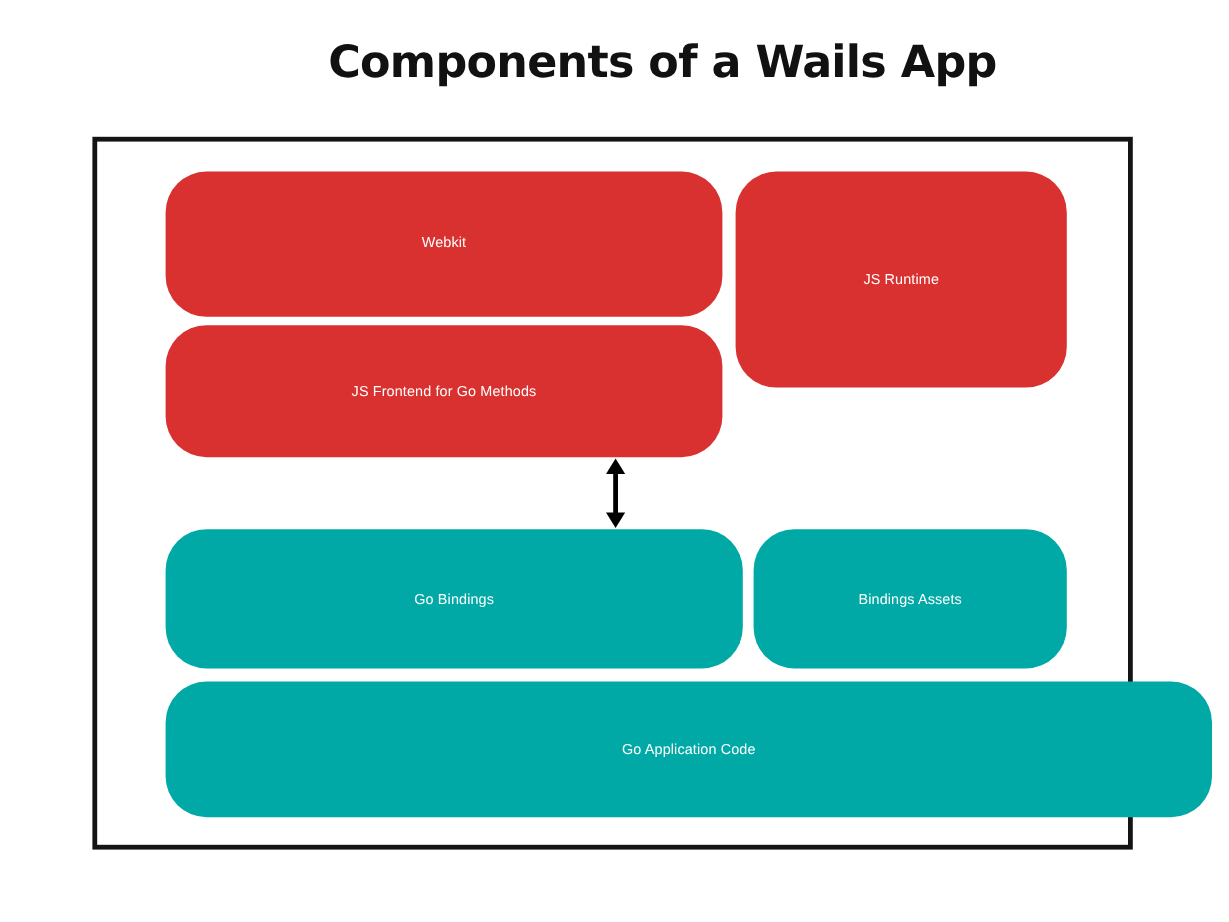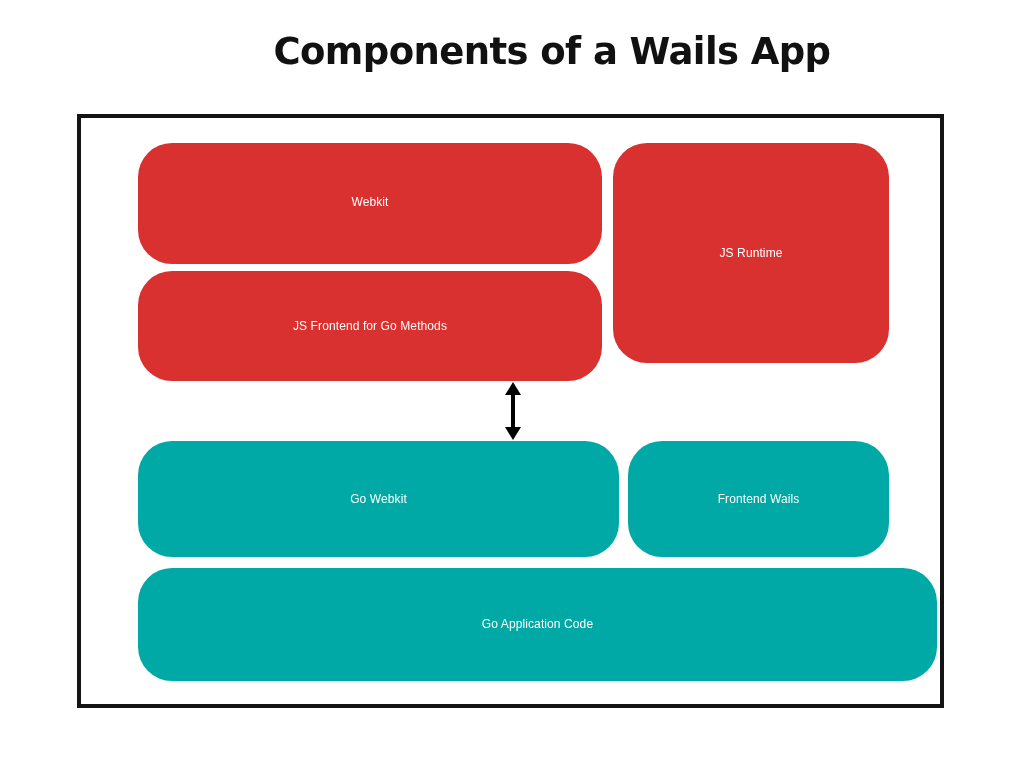--- a/index.html
+++ b/index.html
@@ -60,24 +60,24 @@
     text-align: center;
     line-height: 1.2;
     white-space: nowrap;
   }
   .comp-box.red  { background: #d93030; }
   .comp-box.teal { background: #01a9a6; }
 
   
   .box-webkit        { left: 138px; top: 143px; width: 464px; height: 121px; border-radius: 34px; }
   .box-jsbindings    { left: 138px; top: 271px; width: 464px; height: 110px; border-radius: 34px; }
-  .box-jsruntime     { left: 613px; top: 143px; width: 276px; height: 220px; border-radius: 34px; }
+  .box-jsruntime     { left: 613px; top: 143px; width: 276px; height: 180px; border-radius: 34px; }
   .box-goruntime     { left: 138px; top: 441px; width: 481px; height: 116px; border-radius: 34px; }
   .box-frontend      { left: 628px; top: 441px; width: 261px; height: 116px; border-radius: 34px; }
-  .box-goappcode     { left: 138px; top: 568px; width: 799px; height: 113px; border-radius: 34px; }
+  .box-goappcode     { left: 138px; top: 568px; width: 872px; height: 113px; border-radius: 34px; }
 
   
   .box-webkit .box-label     { transform: translateY(-1px); }
   .box-jsruntime .box-label  { transform: translateY(0px); }
 
   
   .bidir-arrow {
     position: absolute;
     left: 498px;
     top: 380px;
@@ -107,22 +107,22 @@
 
 <div class="bidir-arrow">
   <svg width="30" height="62" viewBox="0 0 30 62" xmlns="http://www.w3.org/2000/svg">
     <line x1="15" y1="9" x2="15" y2="53" stroke="#000000" stroke-width="4"></line>
     <polygon points="15,2 7,15 23,15" fill="#000000"></polygon>
     <polygon points="15,60 7,47 23,47" fill="#000000"></polygon>
   </svg>
 </div>
 
 <div class="comp-box teal box-goruntime">
-  <span class="box-label">Go Webkit</span>
+  <span class="box-label">Go Bindings</span>
 </div>
 
 <div class="comp-box teal box-frontend">
-  <span class="box-label">Frontend Wails</span>
+  <span class="box-label">Bindings Assets</span>
 </div>
 
 <div class="comp-box teal box-goappcode">
   <span class="box-label">Go Application Code</span>
 </div>
 
 </body></html>

